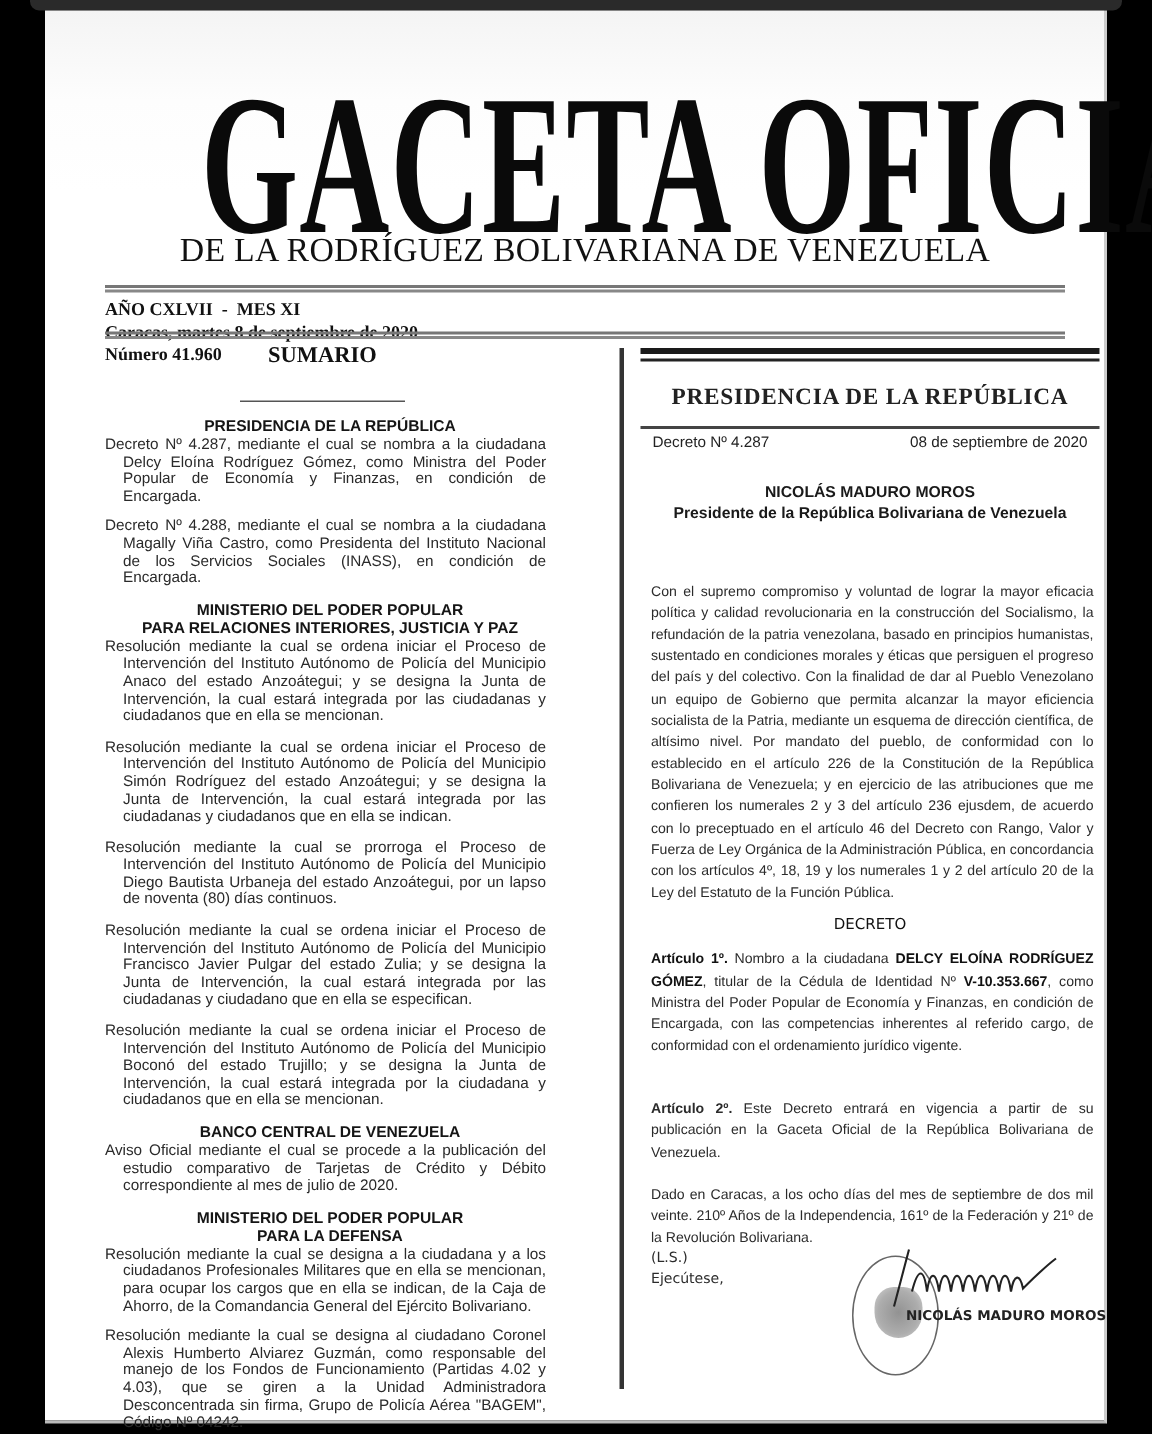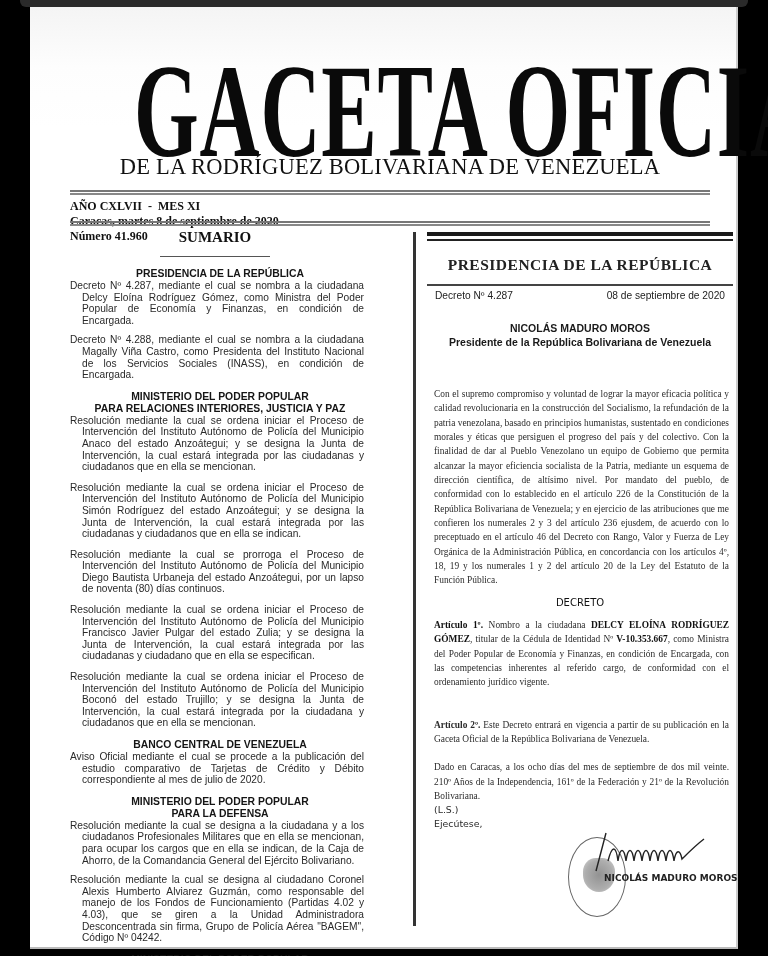--- a/index.html
+++ b/index.html
@@ -33,21 +33,21 @@
     .dateline {
       position: absolute; left: 40px; top: 192px; width: 640px; height: 16px;
       font-family: "Liberation Serif", serif; font-weight: bold; font-size: 12px;
       display: flex; justify-content: space-between; white-space: nowrap; flex-direction: column;
     }
     .dateline span { display: inline-block; }
 
     .col-left { position: absolute; left: 40px; top: 222px; width: 300px; }
     .sumario-title {
       font-family: "Liberation Serif", serif; font-weight: bold; font-size: 15px;
-      text-align: center; margin-left: 90px; width: 110px; padding-bottom: 10px;
+      text-align: center; margin-left: 90px; width: 110px; padding-bottom: 21px;
       border-bottom: 1px solid #555;
     }
     .sec-head { font-weight: bold; font-size: 10.4px; text-align: center; line-height: 12px; margin-top: 10px; color: #151515; }
     .sec-head.first { margin-top: 11px; }
     .entry {
       font-size: 10.2px; line-height: 11.6px; text-align: justify; color: #2a2a2a;
       padding-left: 12px; text-indent: -12px; margin-bottom: 8px; margin-right: 6px;
     }
     .entry.tight { margin-bottom: 9px; }
 
@@ -57,21 +57,21 @@
     .thick-rule { height: 9px; border-top: 4px solid #1a1a1a; border-bottom: 2px solid #222; }
     .pres-title {
       font-family: "Liberation Serif", serif; font-weight: bold; font-size: 15.5px;
       text-align: center; letter-spacing: 0.5px; margin-top: 15px; color: #222;
     }
     .pres-rule { height: 2px; background: #444; margin-top: 10px; }
     .decreto-line { display: flex; justify-content: space-between; font-size: 10.2px; margin-top: 4px; padding: 0 8px 0 8px; color: #222; }
     .signer { text-align: center; font-weight: bold; font-size: 10.5px; line-height: 14px; margin-top: 20px; color: #1a1a1a; }
 
     .body-text {
-      font-family: Liberation Serif, serif; font-size: 9.4px; line-height: 14.35px;
+      font-family: Liberation Sans, sans-serif; font-size: 9.4px; line-height: 14.35px;
       text-align: justify; color: #2b2b2b; padding: 0 4px 0 7px;
     }
     .preamble { margin-top: 38px; }
     .decreto-head { text-align: center; font-weight: normal; font-family: "DejaVu Sans", sans-serif; font-size: 10px; margin-top: 9px; color: #111; }
     .art { margin-top: 10px; }
     .art b { color: #111; }
     .art2 { margin-top: 28px; }
     .dado { margin-top: 14px; }
     .plain-line { font-family: "DejaVu Sans", sans-serif; font-size: 9.4px; line-height: 14px; color: #2b2b2b; padding-left: 7px; }
 

